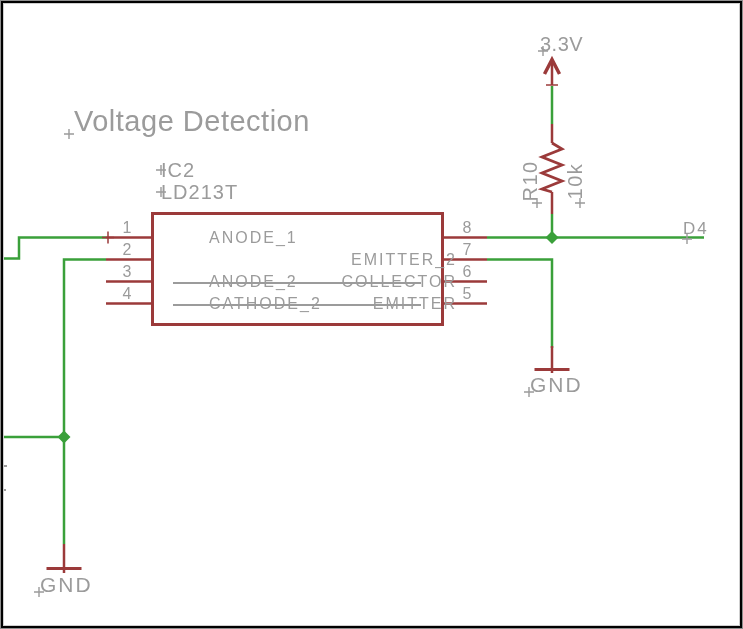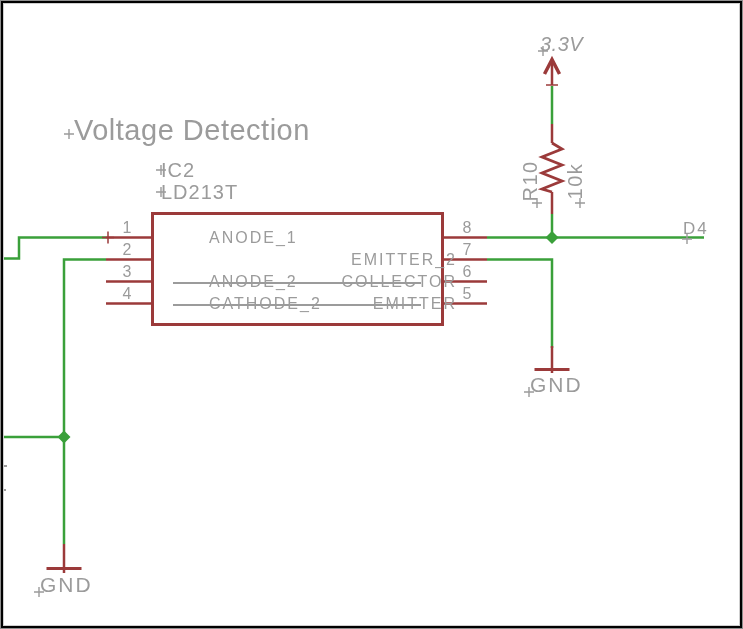--- a/index.html
+++ b/index.html
@@ -15,33 +15,33 @@
   .junction{fill:var(--wire-green,#3aa03a);stroke:none;}
   .comp{stroke:var(--component-red,#9b3a3a);stroke-width:2.5;fill:none;}
   .comp-box{stroke:var(--component-red,#9b3a3a);stroke-width:3;fill:none;}
   .comp-zig{stroke:var(--component-red,#9b3a3a);stroke-width:2.8;fill:none;}
   .comp-bar{stroke:var(--component-red,#9b3a3a);stroke-width:3.2;fill:none;}
   .comp-arrow{stroke:var(--component-red,#9b3a3a);stroke-width:3.5;fill:none;}
   .cross-red{stroke:var(--component-red,#9b3a3a);stroke-width:1.5;fill:none;}
   .cross-gray{stroke:var(--text-gray,#9b9b9b);stroke-width:1.4;fill:none;}
   .frag{stroke:var(--text-gray,#9b9b9b);stroke-width:2;fill:none;}
   .txt{position:absolute;color:var(--text-gray,#9b9b9b);white-space:nowrap;z-index:2;}
-  .title{left:73px;top:104px;font-size:29px;letter-spacing:0.5px;margin-top:9px;}
+  .title{left:73px;top:104px;font-size:29px;letter-spacing:0.5px;}
   .refdes{font-size:20px;letter-spacing:1px;}
   .ic-ref{left:160px;top:158px;}
   .ic-val{left:160px;top:180px;}
   .pin-name{font-size:16px;letter-spacing:2px;height:22px;line-height:22px;margin-left:36px;}
   .pn-left{left:172px;}
   .pn-right{left:250px;width:170px;text-align:right;}
   .pr1{top:226px;}.pr2{top:248px;}.pr3{top:270px;}.pr4{top:292px;}
   .pin-num{font-size:16px;width:28px;text-align:center;height:16px;line-height:16px;}
   .num-left{left:112px;}
   .num-right{left:452px;}
   .nr1{top:219px;}.nr2{top:241px;}.nr3{top:263px;}.nr4{top:285px;}
-  .supply-lbl{left:539px;top:32px;font-size:20px;letter-spacing:0.5px;font-style:italic;}
+  .supply-lbl{left:539px;top:32px;font-size:20px;letter-spacing:0.5px;}
   .vert{width:41px;height:20px;line-height:20px;text-align:center;transform:rotate(-90deg);font-size:20px;letter-spacing:1.5px;}
   .r-ref{left:508px;top:170px;}
   .r-val{left:553px;top:170px;}
   .gnd-lbl{font-size:21px;letter-spacing:2px;}
   .gnd-right{left:529px;top:372px;}
   .gnd-left{left:39px;top:572px;}
   .net-lbl{left:682px;top:218px;font-size:17px;letter-spacing:2px;}
   .strike{position:absolute;left:172px;width:248px;height:2px;background:var(--text-gray,#9b9b9b);z-index:3;}
   .strike-1{top:281px;}
   .strike-2{top:303px;}

